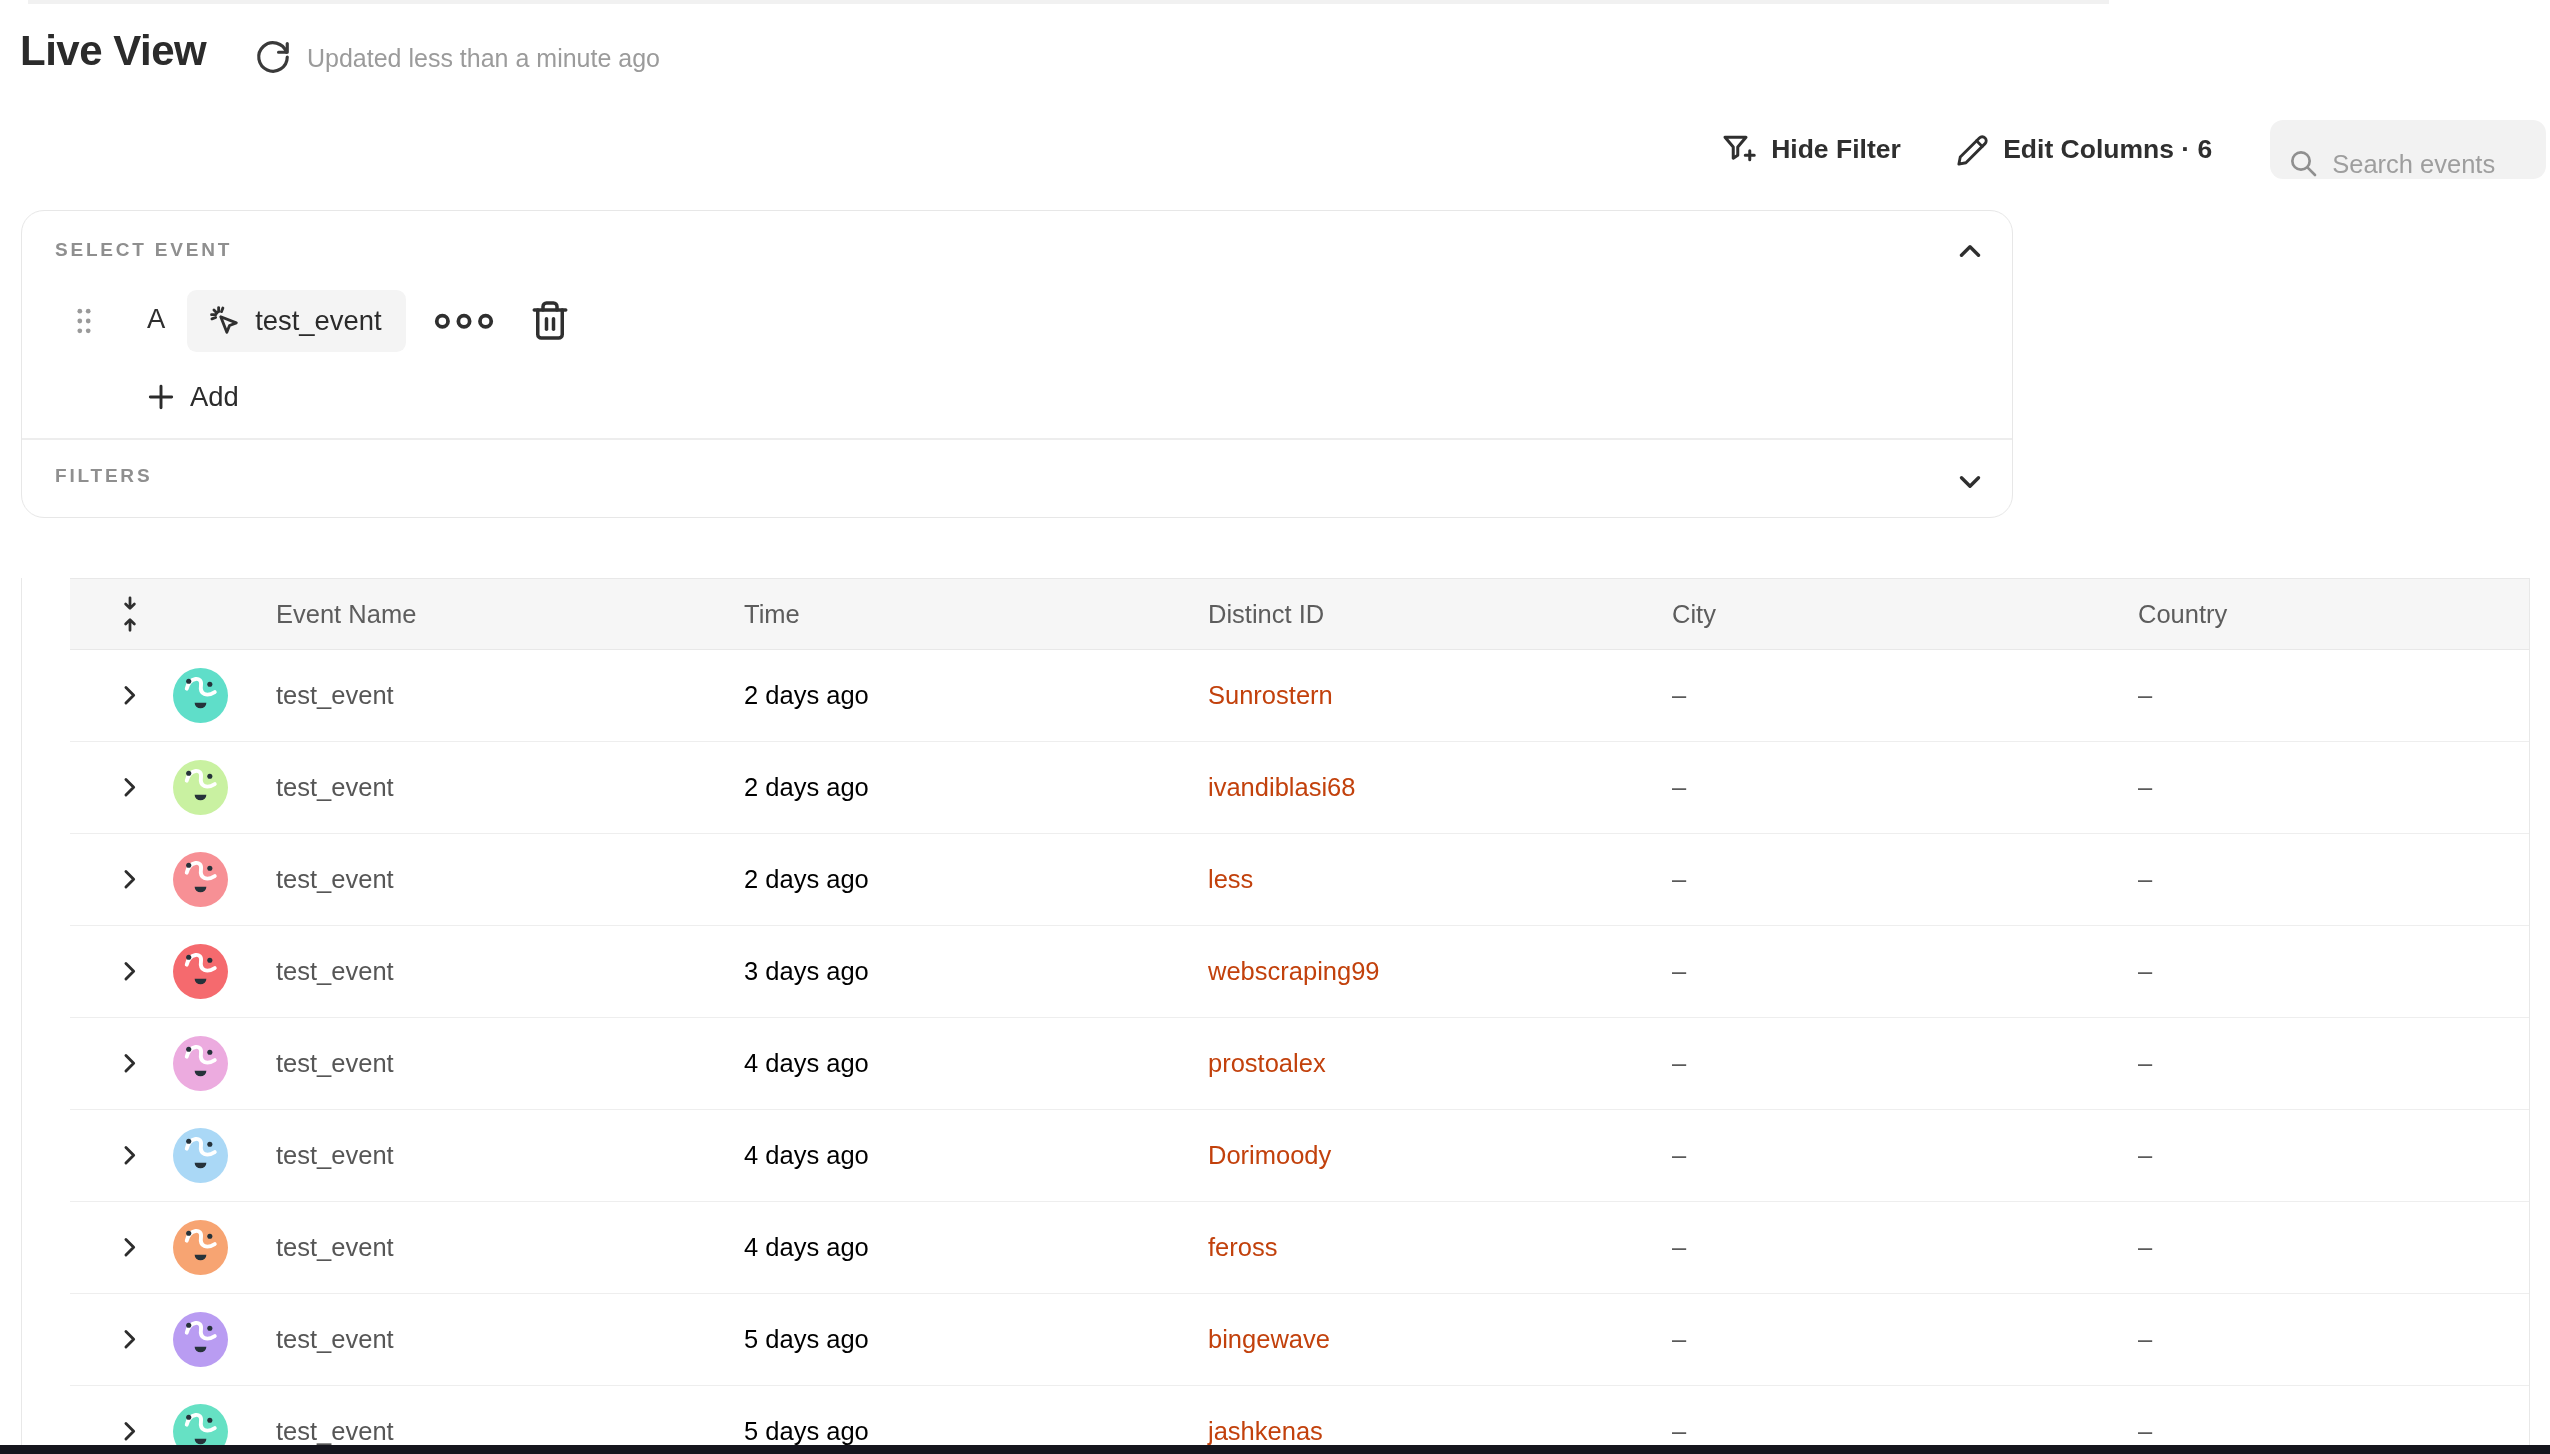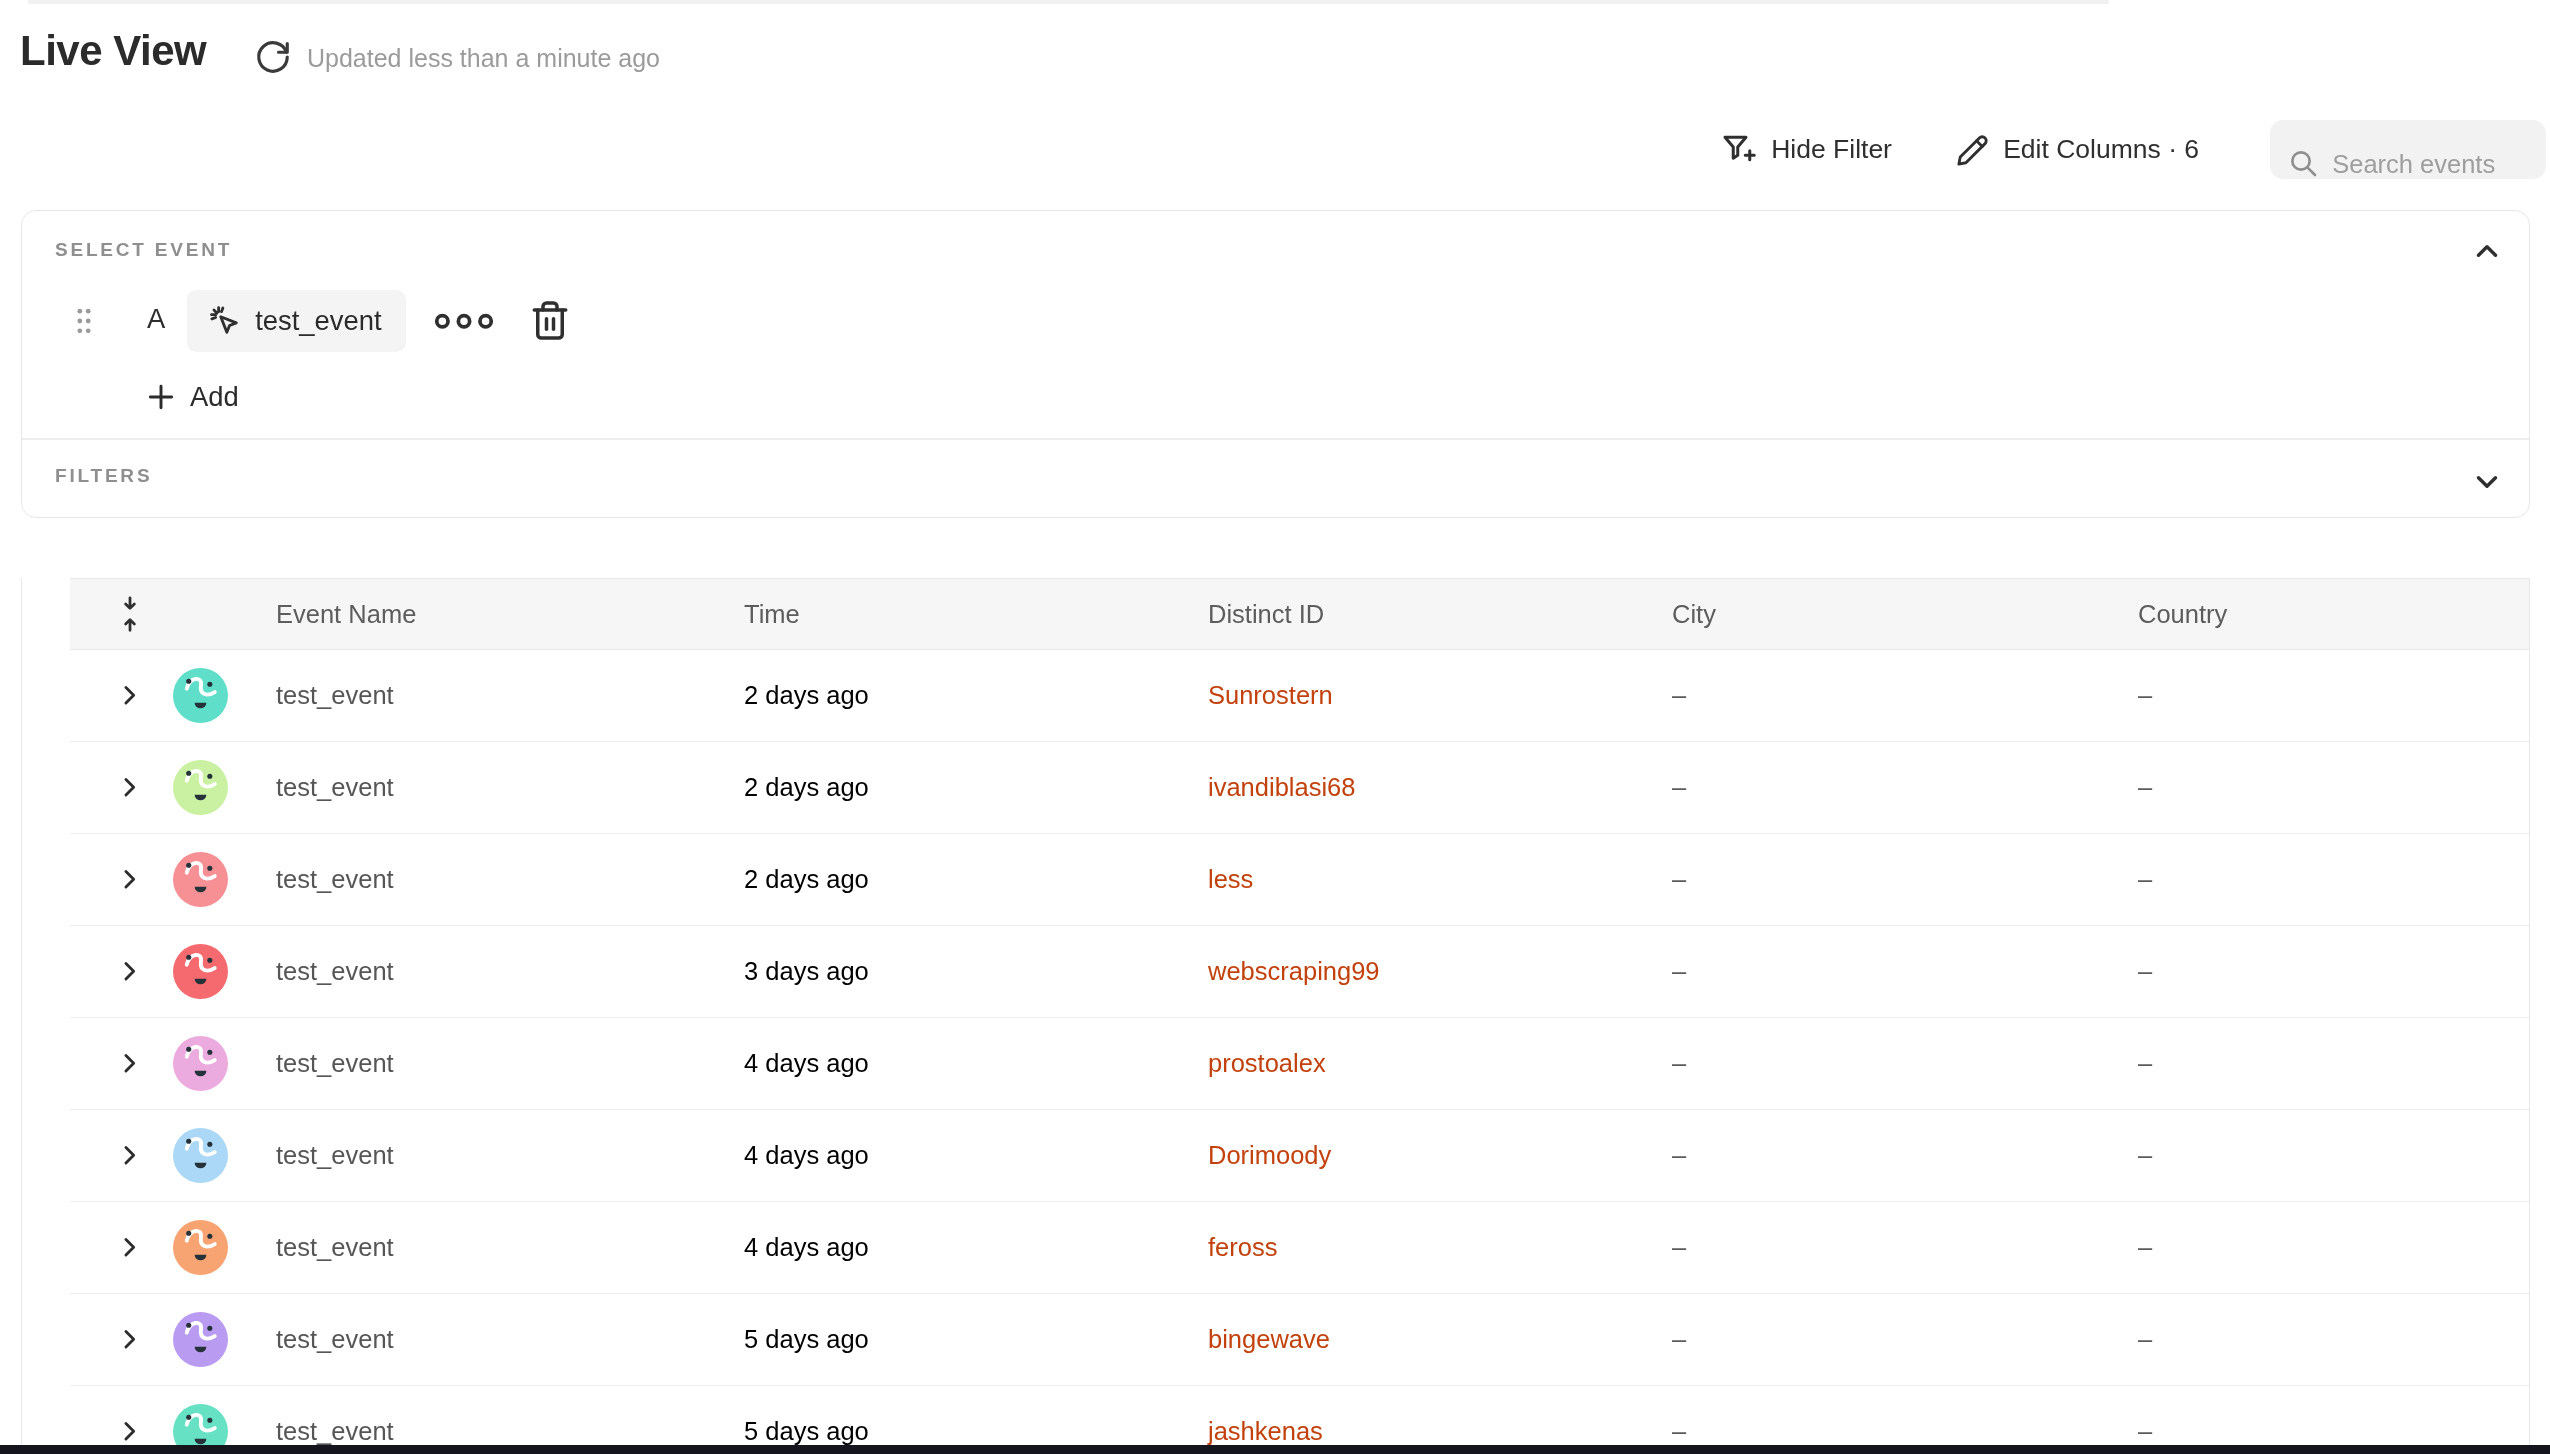--- a/index.html
+++ b/index.html
@@ -10,33 +10,33 @@
   .top-hairline { position:absolute; left:28px; top:0; width:2081px; height:3.8px; background:#f1f1f1; }
 
   
   .page-title { position:absolute; left:20px; top:26.5px; font-size:42px; font-weight:700;
                 letter-spacing:-0.5px; color:#2b2b2b; }
   .refresh-btn { position:absolute; left:254px; top:38px; width:38px; height:38px; cursor:pointer; }
   .updated-text { position:absolute; left:307px; top:44px; font-size:25px; color:#9b9b9b; }
 
   
   .tool-group { position:absolute; top:120px; height:59px; display:flex; align-items:center; gap:13.2px; cursor:pointer; }
-  .tool-group .lbl { font-size:26.5px; font-weight:400; color:#2f2f2f; white-space:nowrap; }
+  .tool-group .lbl { font-size:26.5px; font-weight:700; color:#2f2f2f; white-space:nowrap; }
   .tg-filter { left:1722px; }
   .tg-columns { left:1956px; }
   .search-box { position:absolute; left:2270px; top:120px; width:276px; height:59px;
                 background:#f2f2f2; border-radius:13.2px; display:flex; align-items:flex-end;
                 padding:0 17px; gap:13.2px; }
   .search-box input { border:none; outline:none; background:transparent; font-size:25.5px;
                       color:#444; width:189px; font-family:"Liberation Sans", sans-serif; }
   .search-box input::placeholder { color:#9e9e9e; }
 
   
-  .panel { position:absolute; left:21px; top:210px; width:2509px; height:308px;
-           border:1.9px solid #e7e7e7; border-radius:15px; background:#fff; }
+  .panel { position:absolute; left:21px; top:210px; width:1992px; height:308px;
+           border:1.9px solid #e7e7e7; border-radius:23px; background:#fff; }
   .sec-label { position:absolute; left:33px; font-size:19px; font-weight:700; color:#8f8f8f;
                letter-spacing:2.8px; }
   .lbl-select { top:28px; }
   .lbl-filters { top:254px; }
   .panel-divider { position:absolute; left:0; top:227px; width:100%; height:1.9px; background:#ededed; }
   .chev-btn { position:absolute; right:24.6px; width:34px; height:34px; cursor:pointer; }
   .chev-up { top:23px; }
   .chev-down { top:254px; }
 
   .event-row { position:absolute; left:0; top:79px; height:62px; width:100%; }

